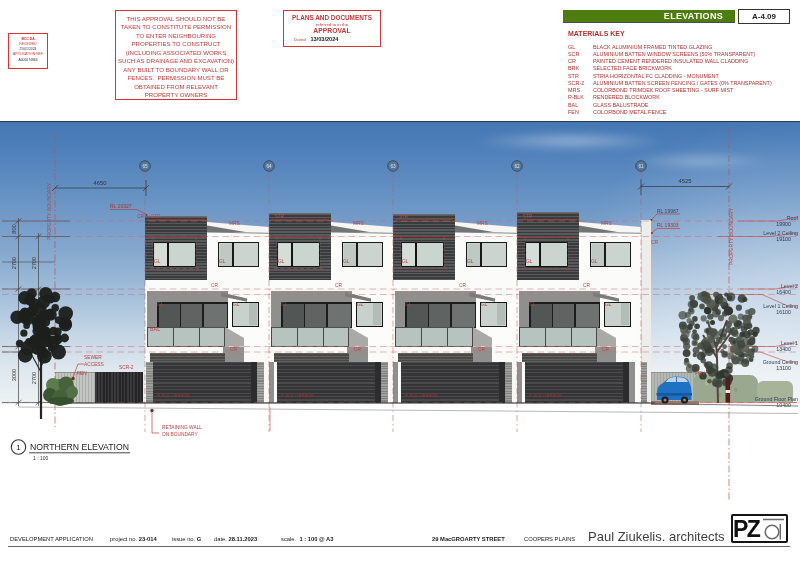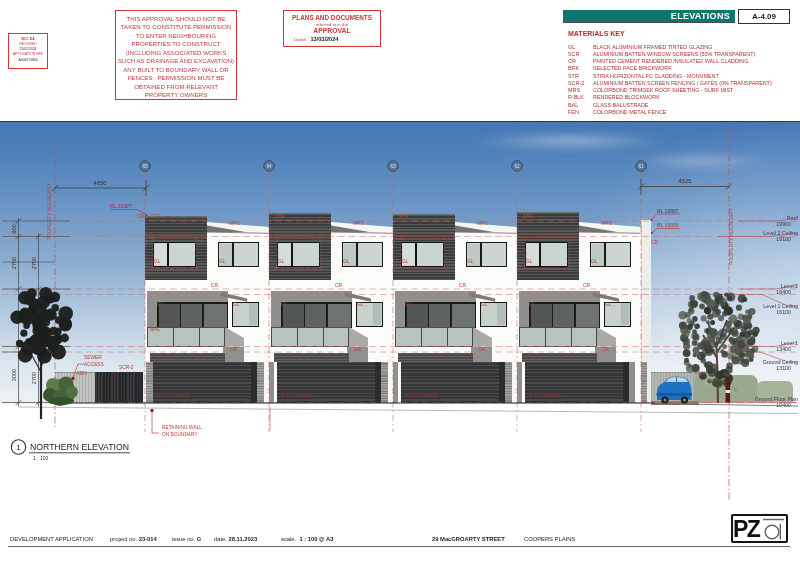--- a/index.html
+++ b/index.html
@@ -12,21 +12,21 @@
 
 <div class="abs" style="left:115px;top:10px;width:122px;height:90px;border:1.4px solid #d23535;color:#c23b3b;font-size:6.1px;line-height:8.45px;text-align:center;padding-top:4px;">THIS APPROVAL SHOULD NOT BE<br>TAKEN TO CONSTITUTE PERMISSION<br>TO ENTER NEIGHBOURING<br>PROPERTIES TO CONSTRUCT<br>(INCLUDING ASSOCIATED WORKS<br>SUCH AS DRAINAGE AND EXCAVATION)<br>ANY BUILT TO BOUNDARY WALL OR<br>FENCES.&nbsp; PERMISSION MUST BE<br>OBTAINED FROM RELEVANT<br>PROPERTY OWNERS</div>
 
 <div class="abs" style="left:283px;top:10px;width:98px;height:37px;border:1.6px solid #d23535;color:#c23b3b;text-align:center;padding-top:3px;">
       <div style="font-size:6.4px;font-weight:bold;">PLANS AND DOCUMENTS</div>
       <div style="font-size:4.4px;margin-top:1px;">referred to in the</div>
       <div style="font-size:6.8px;font-weight:bold;">APPROVAL</div>
       <div style="margin-top:2px;font-size:4.4px;text-align:left;padding-left:10px;">Dated<span style="color:#222;font-weight:bold;font-size:5.6px;">&nbsp;&nbsp;&nbsp;13/03/2024</span></div>
     </div>
 
-<div class="abs" style="left:563px;top:10px;width:172px;height:13px;background:#0f766e;border-bottom:1.5px solid #4a4a4a;color:#fff;font-size:9px;font-weight:bold;text-align:right;line-height:13px;padding-right:5px;letter-spacing:0.3px;">ELEVATIONS</div>
+<div class="abs" style="left:563px;top:10px;width:172px;height:13px;background:#4d7c0f;border-bottom:1.5px solid #4a4a4a;color:#fff;font-size:9px;font-weight:bold;text-align:right;line-height:13px;padding-right:12px;letter-spacing:0.3px;">ELEVATIONS</div>
 
 <div class="abs" style="left:738px;top:9px;width:52px;height:15px;border:1.6px solid #333;color:#222;font-size:8px;font-weight:bold;text-align:center;line-height:13px;">A-4.09</div>
 
 <div class="abs" style="left:568px;top:30px;width:230px;height:90px;color:#b03232;font-size:5.4px;">
       <div style="font-weight:bold;font-size:7px;">MATERIALS KEY</div>
       <div style="position:absolute;left:0;top:13.5px;width:230px;height:76px;">
         <div style="position:absolute;left:0px;top:0.0px;">GL</div>
         <div style="position:absolute;left:25px;top:0.0px;">BLACK ALUMINIUM FRAMED TINTED GLAZING</div>
         <div style="position:absolute;left:0px;top:7.2px;">SCR</div>
         <div style="position:absolute;left:25px;top:7.2px;">ALUMINIUM BATTEN WINDOW SCREENS (50% TRANSPARENT)</div>
@@ -812,20 +812,21 @@
 <div class="abs" style="left:0;top:530px;width:800px;height:20px;color:#1c1c1c;font-size:5.8px;">
 <span class="abs" style="left:10px;top:6px;">DEVELOPMENT APPLICATION</span>
 <span class="abs" style="left:110px;top:6px;">project no. <b>23-014</b></span>
 <span class="abs" style="left:172px;top:6px;">issue no. <b>G</b></span>
 <span class="abs" style="left:214px;top:6px;">date. <b>28.11.2023</b></span>
 <span class="abs" style="left:281px;top:6px;">scale. &nbsp;<b>1 : 100 @ A3</b></span>
 <span class="abs" style="left:432px;top:6px;font-weight:bold;">29 MacGROARTY STREET</span>
 <span class="abs" style="left:524px;top:6px;">COOPERS PLAINS</span>
 </div>
 
+<div class="abs" style="left:588px;top:529px;width:145px;font-size:13px;color:#3f3f3f;">Paul Ziukelis. architects</div>
 
 <div class="abs" style="left:731px;top:514px;width:57px;height:29px;border:2.6px solid #141414;border-radius:2px;background:#fff;"></div>
 <div class="abs" style="left:733px;top:516px;font-size:23px;font-weight:bold;color:#101010;letter-spacing:-1.5px;">PZ</div>
 <svg class="abs" style="left:760px;top:514px;width:28px;height:29px;" viewBox="0 0 28 29">
       <line x1="3" y1="5.5" x2="24" y2="5.5" stroke="#6a6a6a" stroke-width="1.5"></line>
       <circle cx="12" cy="18" r="6.8" fill="none" stroke="#6a6a6a" stroke-width="1.5"></circle>
       <line x1="20.3" y1="10" x2="20.3" y2="25.5" stroke="#6a6a6a" stroke-width="1.5"></line>
     </svg>
 
 <div class="abs" style="left:8px;top:546px;width:782px;height:1px;background:#666;"></div>

